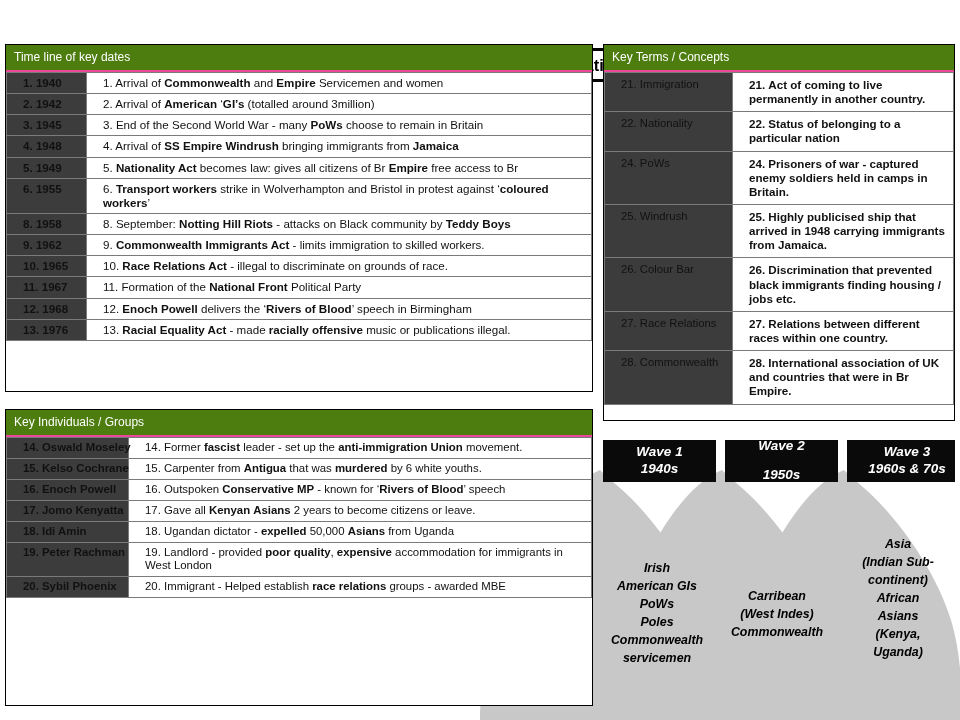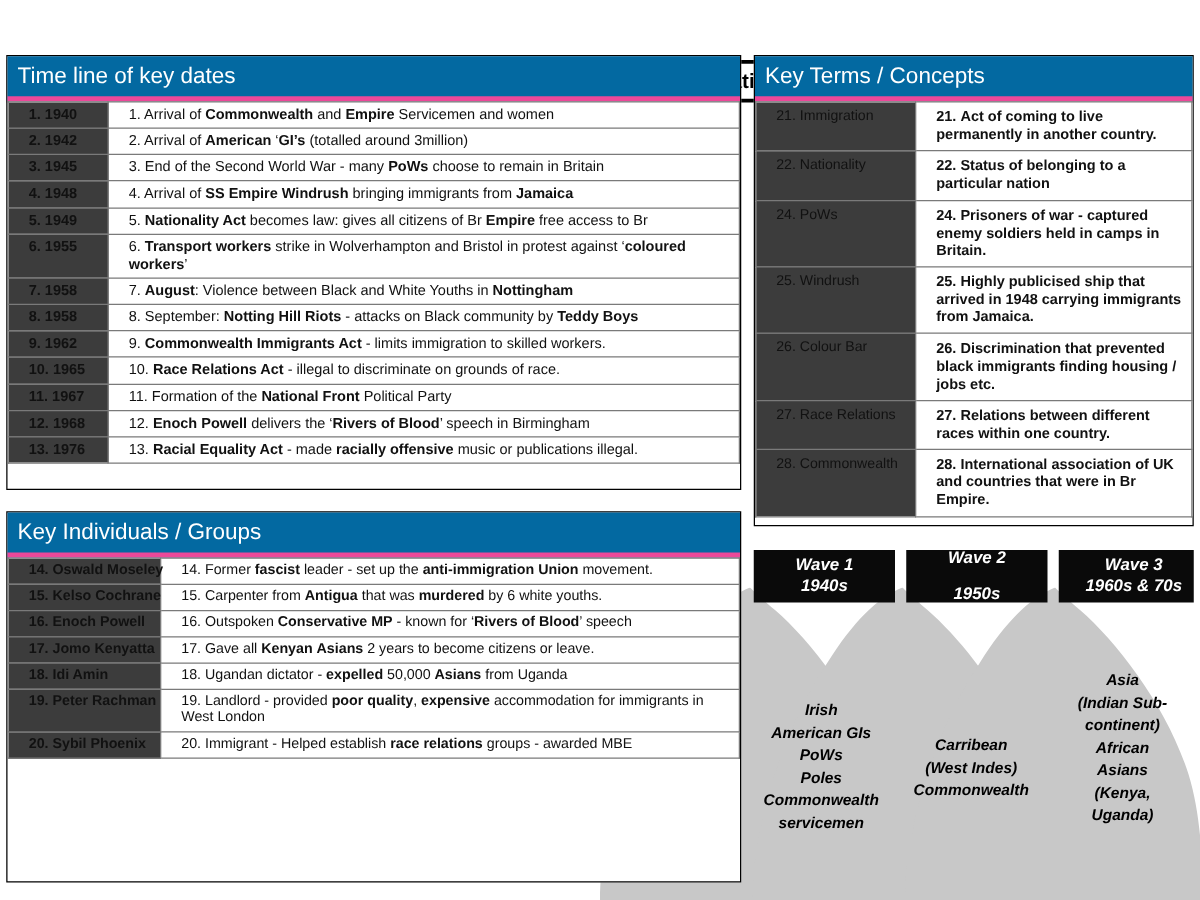--- a/index.html
+++ b/index.html
@@ -43,25 +43,25 @@
   }
 
   
   .panel {
     position: absolute;
     border: 1px solid #000000;
     background: #ffffff;
     z-index: 2;
   }
   .panel-head {
-    background: #0369a1;
+    background: #4d7c0f;
     color: #ffffff;
-    font-size: 18px;
+    font-size: 12px;
     padding: 5px 8px 6px 8px;
-    border-bottom: 4px solid #ec4899;
+    border-bottom: 2px solid #ec4899;
   }
   table.grid {
     width: 100%;
     border-collapse: collapse;
     table-layout: fixed;
   }
   table.grid td {
     border: 1px solid #7a7a7a;
     vertical-align: top;
     padding: 3px 5px 3px 16px;
@@ -181,24 +181,20 @@
             <td class="k">4. 1948</td>
             <td class="v">4. Arrival of <b>SS <b>Empire</b> Windrush</b> bringing immigrants from <b>Jamaica</b></td>
           </tr>
           <tr>
             <td class="k">5. 1949</td>
             <td class="v">5. <b>Nationality Act</b> becomes law: gives all citizens of Br <b>Empire</b> free access to Br</td>
           </tr>
           <tr>
             <td class="k">6. 1955</td>
             <td class="v">6. <b>Transport workers</b> strike in Wolverhampton  and Bristol in protest against ‘<b>coloured workers</b>’</td>
-          </tr>
-          <tr>
-            <td class="k">7. 1958</td>
-            <td class="v">7. <b>August</b>: Violence  between  Black  and White Youths  in <b>Nottingham</b></td>
           </tr>
           <tr>
             <td class="k">8. 1958</td>
             <td class="v">8. September:  <b>Notting Hill Riots</b> - attacks on Black community  by <b>Teddy Boys</b></td>
           </tr>
           <tr>
             <td class="k">9. 1962</td>
             <td class="v">9. <b>Commonwealth  Immigrants Act</b> - limits immigration to skilled workers.</td>
           </tr>
           <tr>

